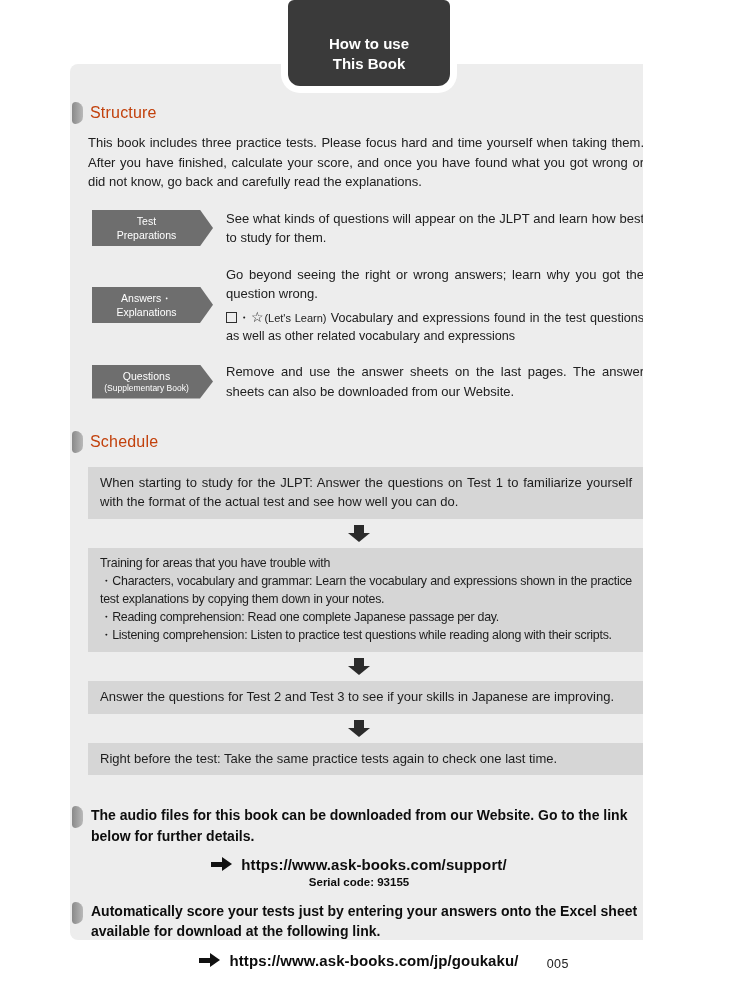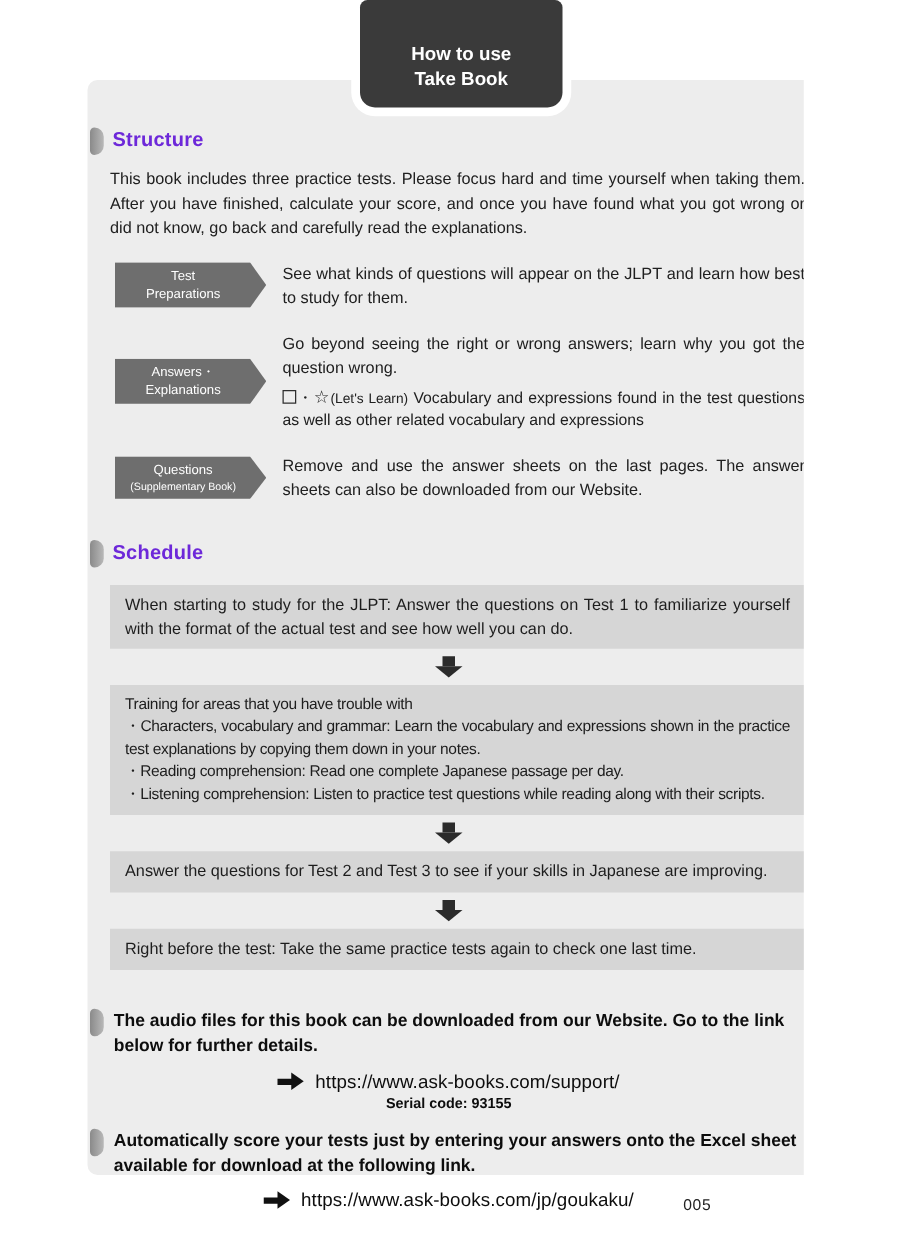--- a/index.html
+++ b/index.html
@@ -26,21 +26,21 @@
     background:#ededed; border-radius:8px;
   }
   .inner { padding:38px 14px 0 2px; }
 
   .sec-head { display:flex; align-items:center; gap:7px; margin:0 0 9px 0; }
   .accent {
     flex:none; width:11px; height:22px;
     background:linear-gradient(90deg,#8a8a8a,#b8b8b8);
     border-radius:4px 8px 8px 4px;
   }
-  .sec-title { font-size:16px; font-weight:bold; color:#6d28d9; letter-spacing:.2px; }
+  .sec-title { font-size:16px; font-weight:normal; color:#c2410c; letter-spacing:.2px; }
 
   .intro {
     margin:0 2px 0 16px; font-size:13px; line-height:1.5; text-align:justify; color:#202020;
   }
 
   .item-row { display:flex; gap:13px; align-items:center; margin:17px 2px 0 20px; }
   .flag {
     flex:none; width:121px; min-height:34px; background:#6e6e6e; color:#ffffff;
     display:flex; flex-direction:column; justify-content:center; text-align:center;
     padding:4px 16px 4px 4px; font-size:10.5px; line-height:1.35;
@@ -69,39 +69,39 @@
   .darrow .stem { position:absolute; left:6px; top:0; width:10px; height:8px; background:#2b2b2b; }
   .darrow .head { position:absolute; left:0; top:8px; width:0; height:0;
     border-left:11px solid transparent; border-right:11px solid transparent; border-top:9px solid #2b2b2b; }
 
   .note { display:flex; gap:8px; margin:30px 8px 0 0; }
   .note .accent { margin-top:1px; }
   .note .text { font-weight:bold; font-size:14px; line-height:1.45; color:#0d0d0d; }
 
   .linkline {
     display:flex; justify-content:center; align-items:center; gap:9px;
-    font-weight:normal; font-size:15px; color:#0d0d0d; margin-top:10px; letter-spacing:.1px;
+    font-weight:bold; font-size:15px; color:#0d0d0d; margin-top:10px; letter-spacing:.1px;
   }
   .rarrow { position:relative; display:inline-block; width:21px; height:15px; }
   .rarrow .stem { position:absolute; left:0; top:5px; width:12px; height:5px; background:#111; }
   .rarrow .head { position:absolute; left:11px; top:0; width:0; height:0;
     border-top:7.5px solid transparent; border-bottom:7.5px solid transparent; border-left:10px solid #111; }
 
   .serial { text-align:center; font-weight:bold; font-size:11.5px; margin-top:3px; color:#0d0d0d; }
 
   .page-num { position:absolute; right:74px; bottom:34px; font-size:12.5px; color:#222; letter-spacing:.5px; }
 </style>
 </head>
 <body>
 
 <div class="page">
 
   <div class="tab">
     <div>How to use</div>
-    <div>Take Book</div>
+    <div>This Book</div>
   </div>
 
   <div class="content">
     <div class="inner">
 
       <div class="sec-head">
         <span class="accent"></span>
         <span class="sec-title">Structure</span>
       </div>
 

